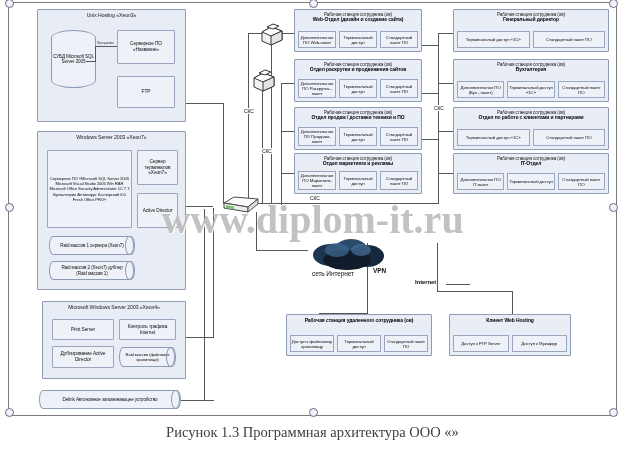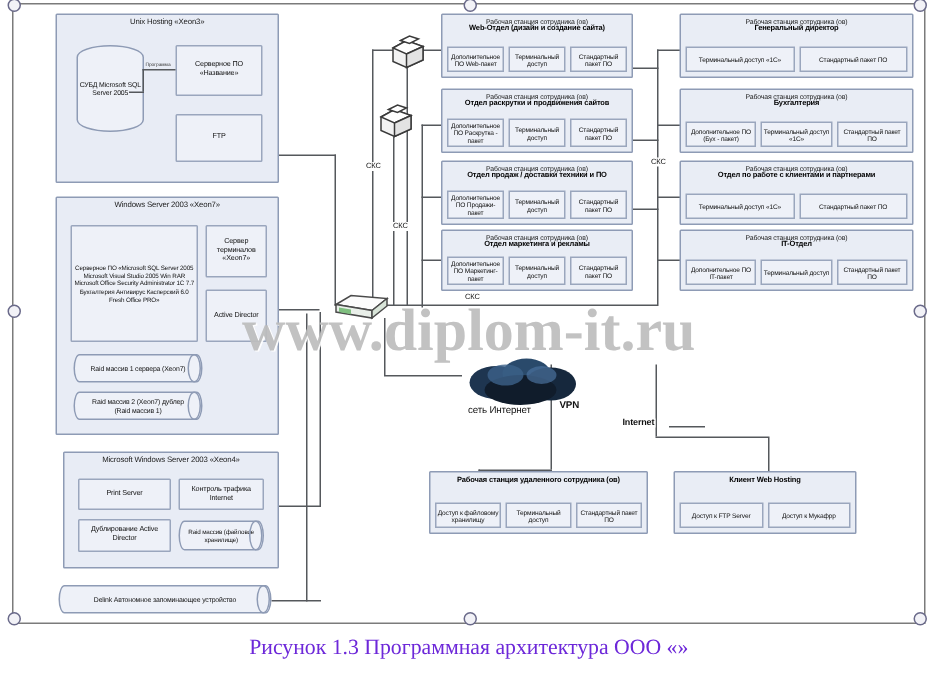--- a/index.html
+++ b/index.html
@@ -208,21 +208,21 @@
   }
   
   #caption {
     position: absolute;
     left: 0;
     top: 424px;
     width: 625px;
     text-align: center;
     font-family: "Liberation Serif", serif;
     font-size: 14.5px;
-    color: #6d28d9;
+    color: #404040;
   }
   .icon-svg { display: block; }
   .cloud-wrap { position: absolute; z-index: 20; }
 </style>
 </head>
 <body>
 
 <div id="page">
 
   <div id="canvas">

